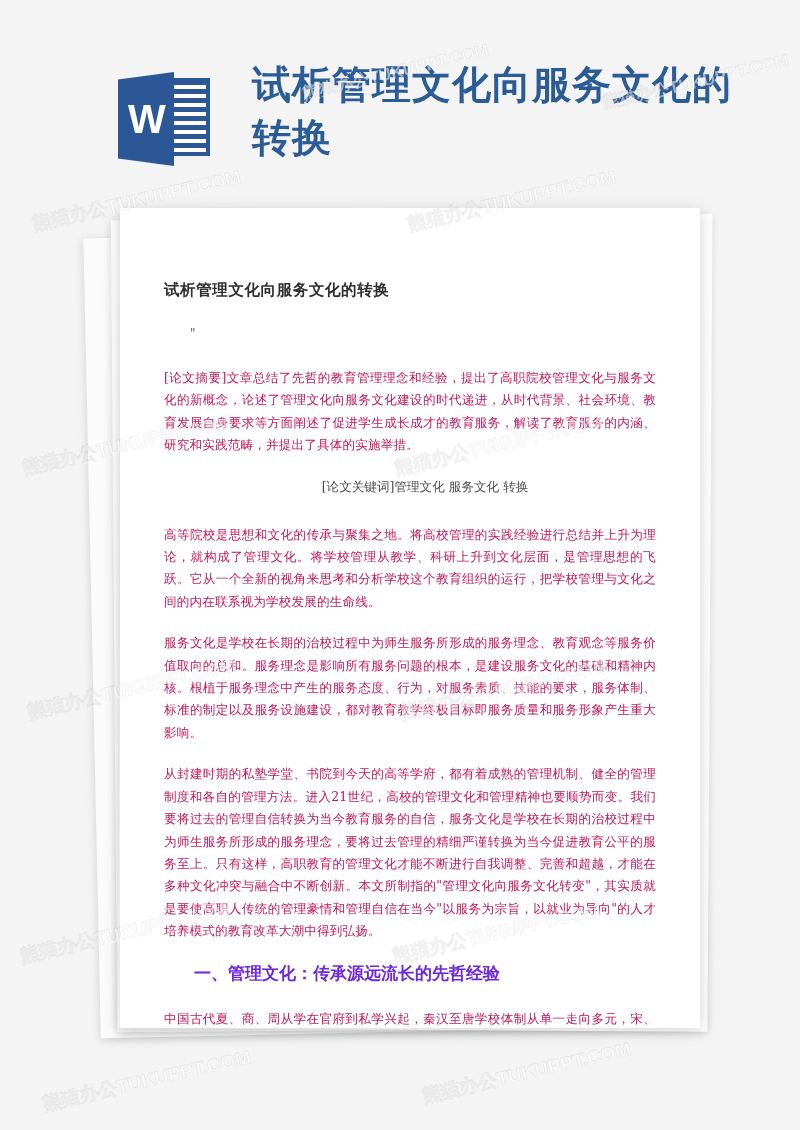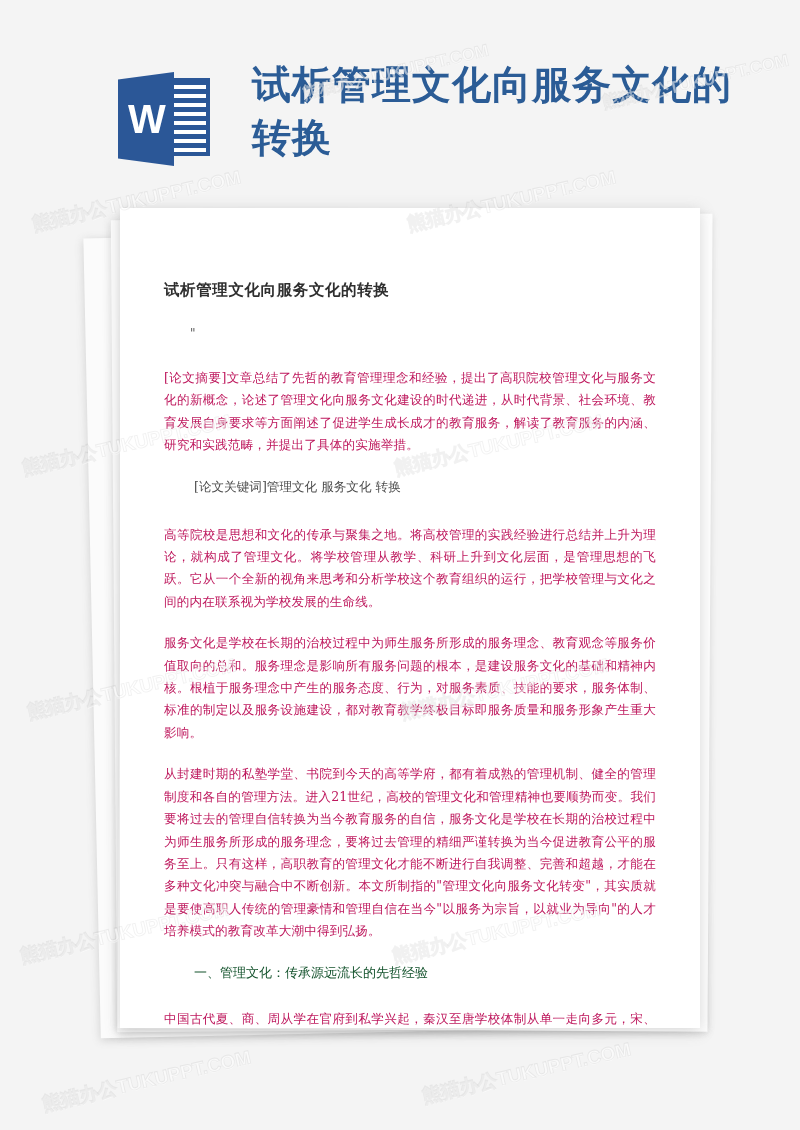--- a/index.html
+++ b/index.html
@@ -155,27 +155,29 @@
     text-align: justify;
     margin: 0 0 19px 0;
     color: #be185d;
   }
 
   .d-kw {
     font-size: 12.6px;
     line-height: 22px;
     margin: 12px 0 26px 30px;
     color: #4d4d4d;
+    text-align: center;
   }
 
   .d-head {
-    font-size: 13px;
+    font-size: 17px;
     line-height: 22px;
     margin: 4px 0 24px 30px;
-    color: #14532d;
+    color: #6d28d9;
+    font-weight: bold;
   }
 
   .d-para.clip { max-height: 46px; overflow: hidden; }
 
   
   .wm {
     position: absolute;
     font-family: "Liberation Sans", "DejaVu Sans", sans-serif;
     font-weight: 700;
     white-space: nowrap;

